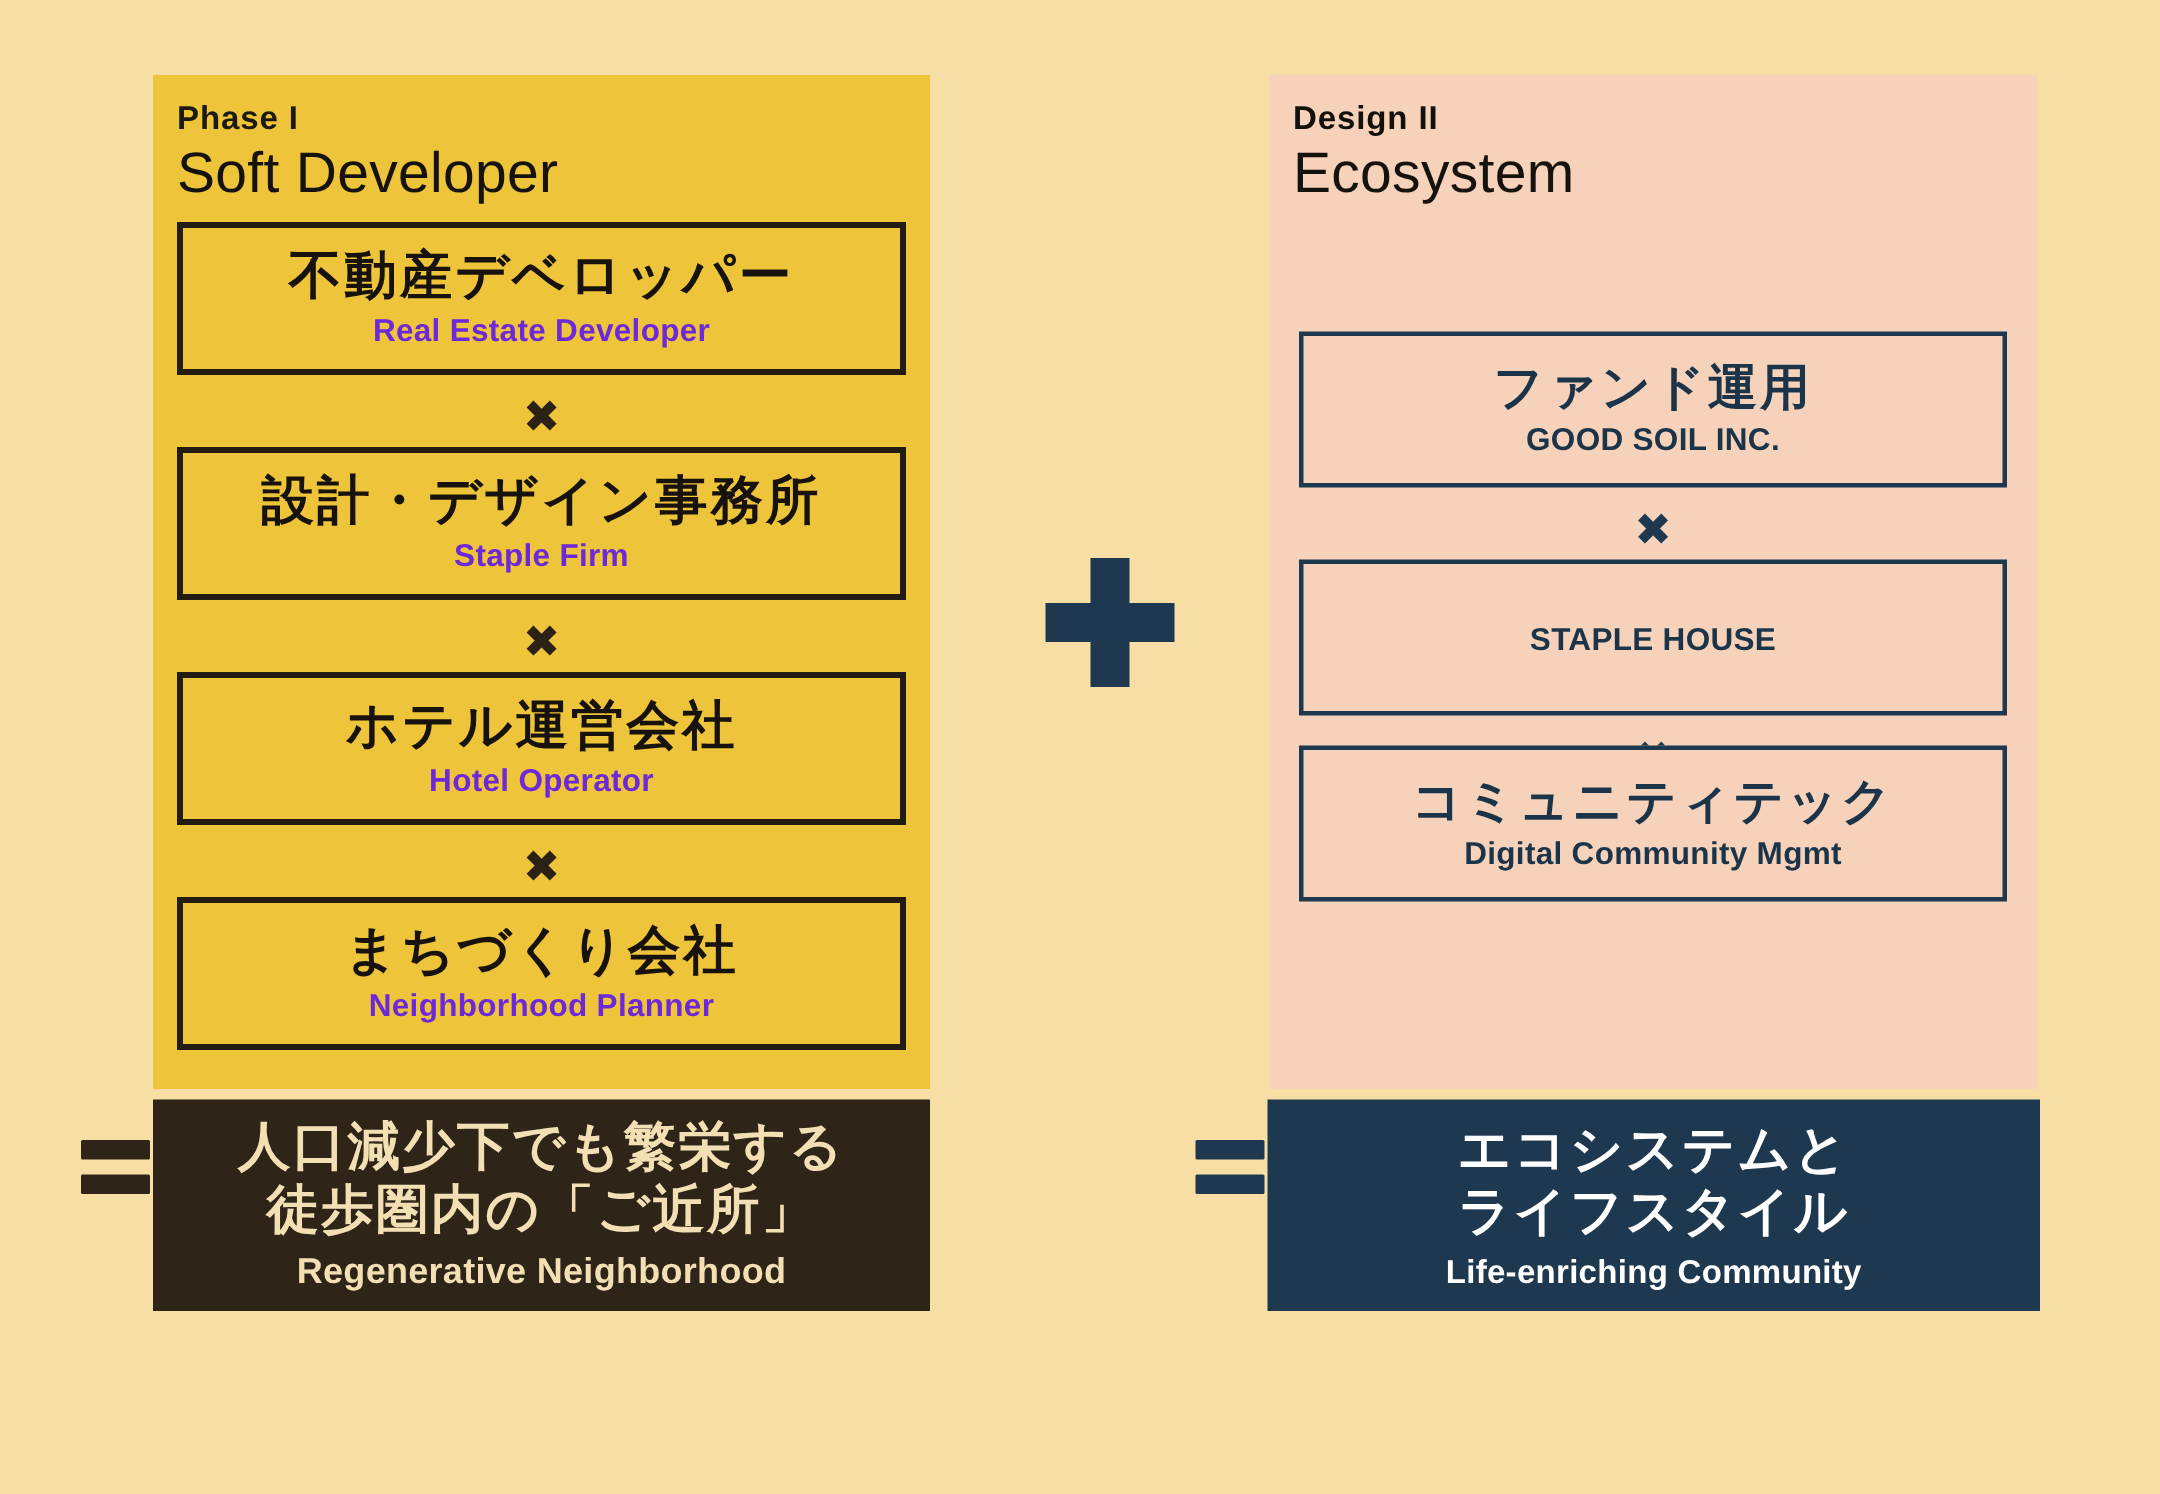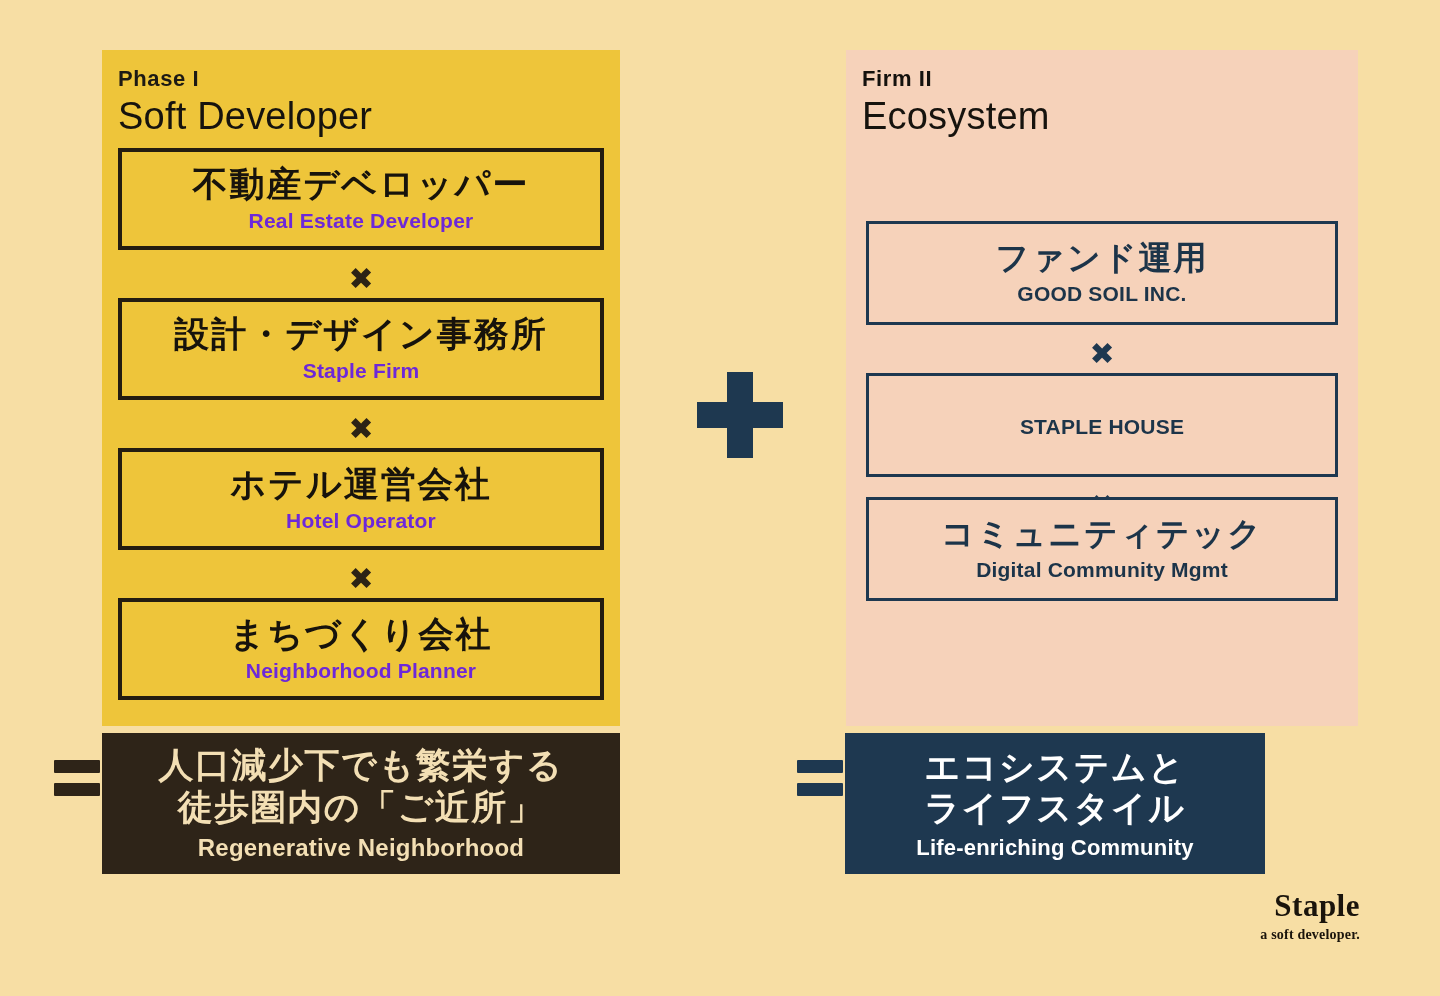--- a/index.html
+++ b/index.html
@@ -76,21 +76,21 @@
   
   .result-bar {
     position: absolute; display: flex; flex-direction: column;
     align-items: center; justify-content: center; text-align: center;
   }
   #result-left {
     left: 102px; top: 733px; width: 518px; height: 141px;
     background: #2e2418;
   }
   #result-right {
-    left: 845px; top: 733px; width: 420px; height: 141px;
+    left: 845px; top: 733px; width: 515px; height: 141px;
     background: #1e3850;
   }
   .result-jp {
     font-weight: 700; line-height: 1.18; letter-spacing: 1.5px;
     white-space: nowrap;
   }
   .result-en {
     font-weight: 700; line-height: 1.2; letter-spacing: .2px;
     white-space: nowrap;
   }
@@ -184,21 +184,21 @@
     <div class="result-jp">人口減少下でも繁栄する</div>
     <div class="result-jp">徒歩圏内の「ご近所」</div>
     <div class="result-en">Regenerative Neighborhood</div>
   </div>
 
   <div id="plus-sign"></div>
 
   <div class="panel" id="phase2-panel">
 
     <div class="phase-head">
-      <div class="phase-kicker">Firm II</div>
+      <div class="phase-kicker">Design II</div>
       <div class="phase-title">Ecosystem</div>
     </div>
 
     <div class="item-box box-right" style="top:171px">
       <div class="jp">ファンド運用</div>
       <div class="en">GOOD SOIL INC.</div>
     </div>
 
     <div class="x-sep x-right" style="top:289px">✖</div>
 
@@ -218,18 +218,14 @@
     <span></span>
     <span></span>
   </div>
 
   <div class="result-bar" id="result-right">
     <div class="result-jp">エコシステムと</div>
     <div class="result-jp">ライフスタイル</div>
     <div class="result-en">Life-enriching Community</div>
   </div>
 
-  <div id="logo">
-    <div class="wordmark">Staple</div>
-    <div class="tagline">a soft developer.</div>
-  </div>
 
 </div>
 
 </body></html>

